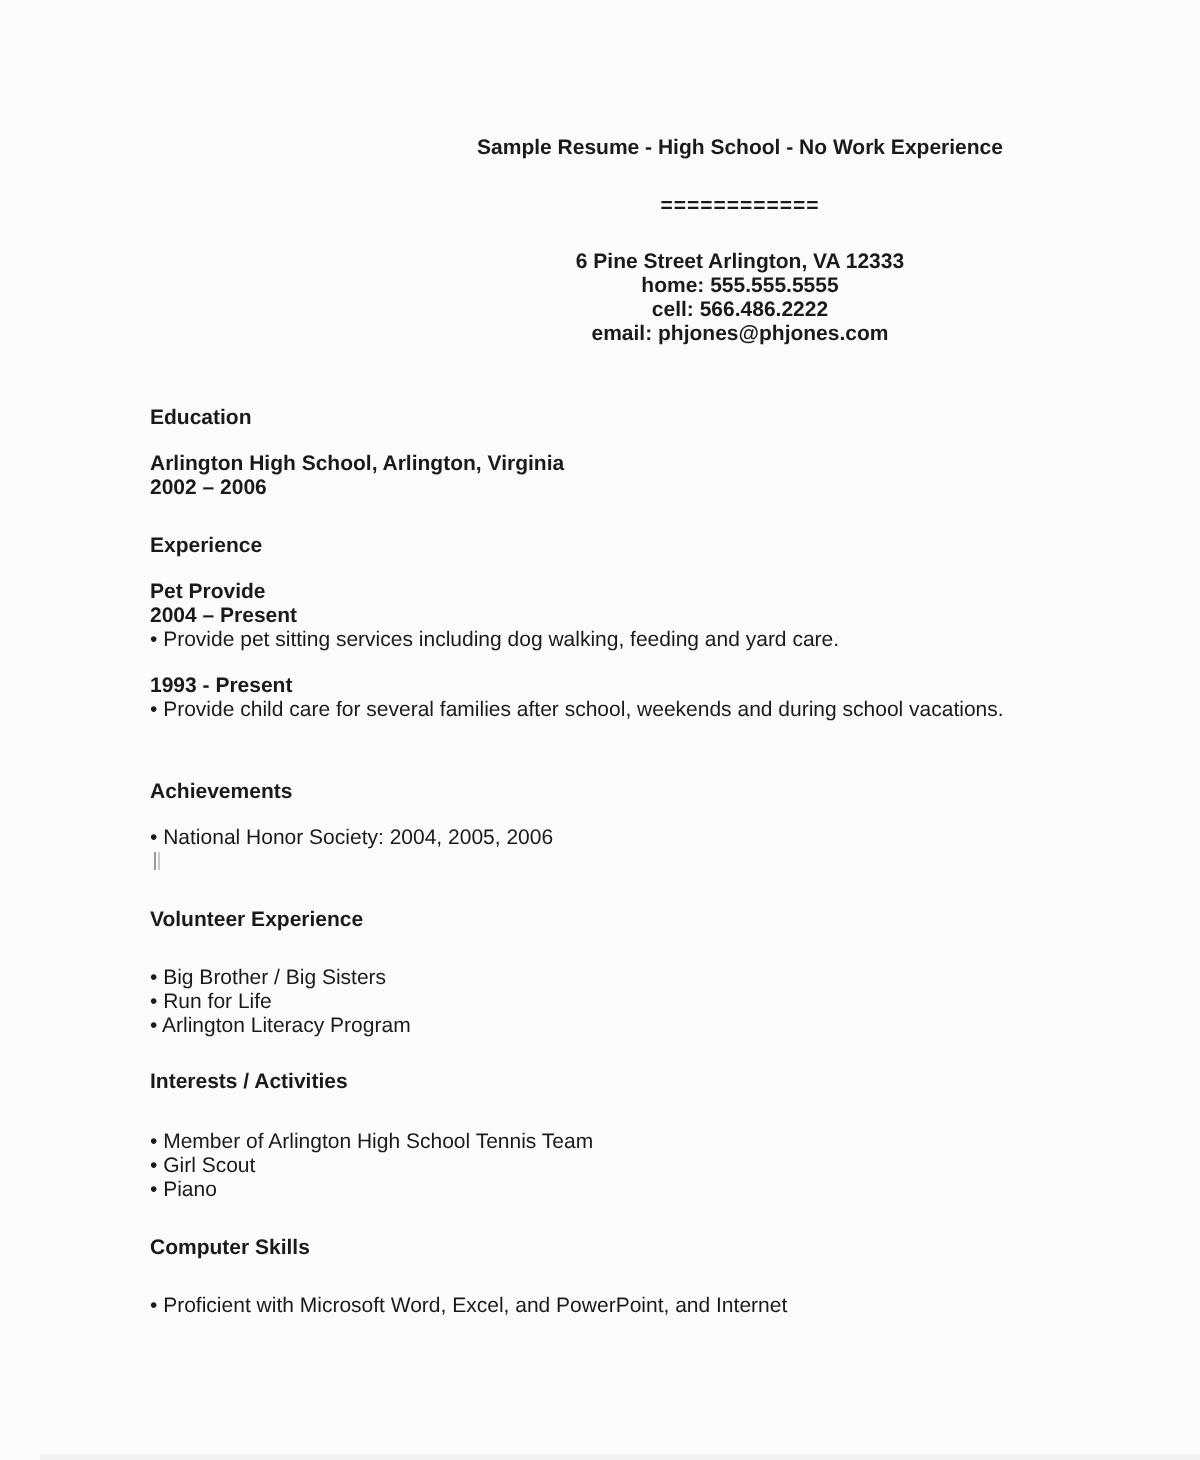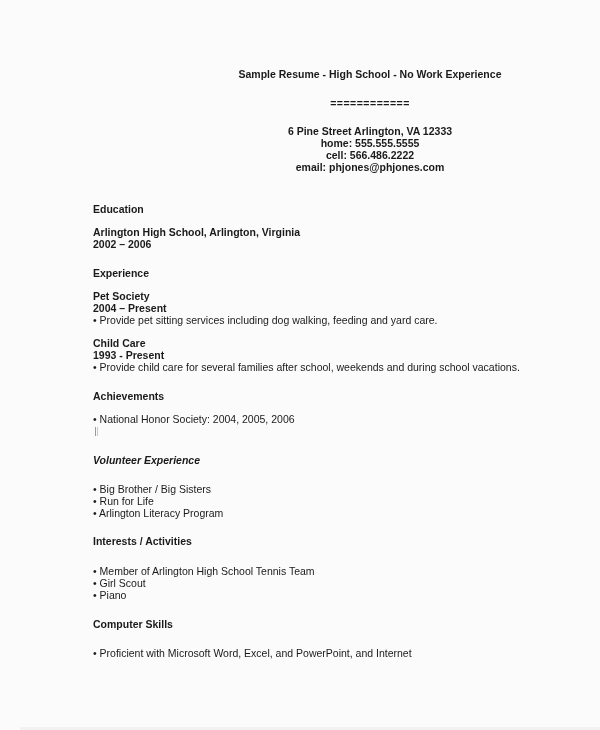--- a/index.html
+++ b/index.html
@@ -20,29 +20,29 @@
     margin-left: 20px;
   }
   .abs { position: absolute; }
   .bold { font-weight: bold; }
   
   .hdr { left: 100px; width: 500px; text-align: center; }
   .doc-title   { top: 68px; }
   .divider     { top: 97px; letter-spacing: 0.5px; }
   .contact     { top: 125px; }
   
-  .bod { left: 73px; width: 500px; }
+  .bod { left: 55px; width: 500px; }
   .edu-h   { top: 203px; }
   .edu-b   { top: 226px; }
   .exp-h   { top: 267px; }
   .job1    { top: 290px; }
   .job2    { top: 337px; }
   .ach-h   { top: 390px; }
   .ach-b   { top: 413px; }
-  .vol-h   { top: 454px; font-style: italic; }
+  .vol-h   { top: 454px; }
   .vol-b   { top: 483px; }
   .int-h   { top: 535px; }
   .int-b   { top: 565px; }
   .cmp-h   { top: 618px; }
   .cmp-b   { top: 647px; }
   .caret {
     display: inline-block;
     width: 1px;
     height: 9px;
     border-left: 1px solid #9a9a9a;
@@ -73,27 +73,26 @@
 
   <div class="abs bod edu-h bold">Education</div>
   <div class="abs bod edu-b bold">
     <div>Arlington High School, Arlington, Virginia</div>
     <div>2002 – 2006</div>
   </div>
 
   <div class="abs bod exp-h bold">Experience</div>
 
   <div class="abs bod job1">
-    <div class="bold">Pet Society</div>
+    <div class="bold">Pet Provide</div>
     <div class="bold">2004 – Present</div>
     <div>• Provide pet sitting services including dog walking, feeding and yard care.</div>
   </div>
 
   <div class="abs bod job2">
-    <div class="bold">Child Care</div>
     <div class="bold">1993 - Present</div>
     <div>• Provide child care for several families after school, weekends and during school vacations.</div>
   </div>
 
   <div class="abs bod ach-h bold">Achievements</div>
   <div class="abs bod ach-b">
     <div><span>• National Honor Society: 2004, 2005, 2006</span></div>
     <div><span class="caret"></span></div>
   </div>
 

